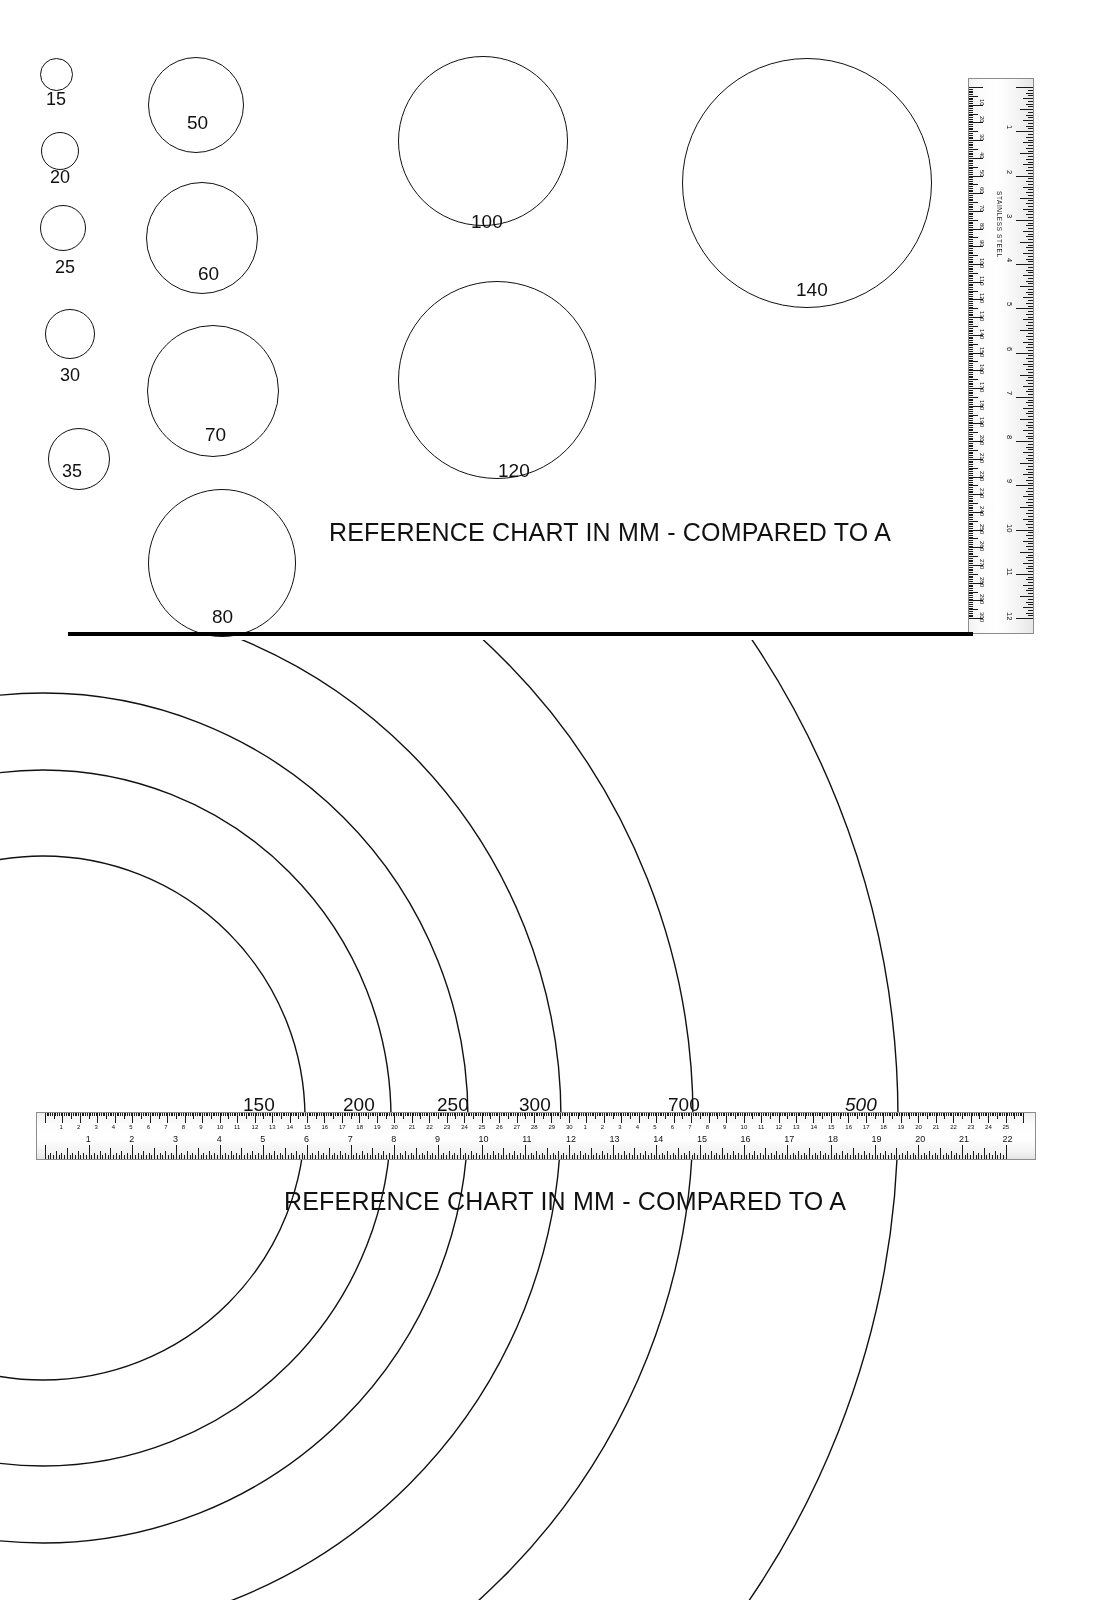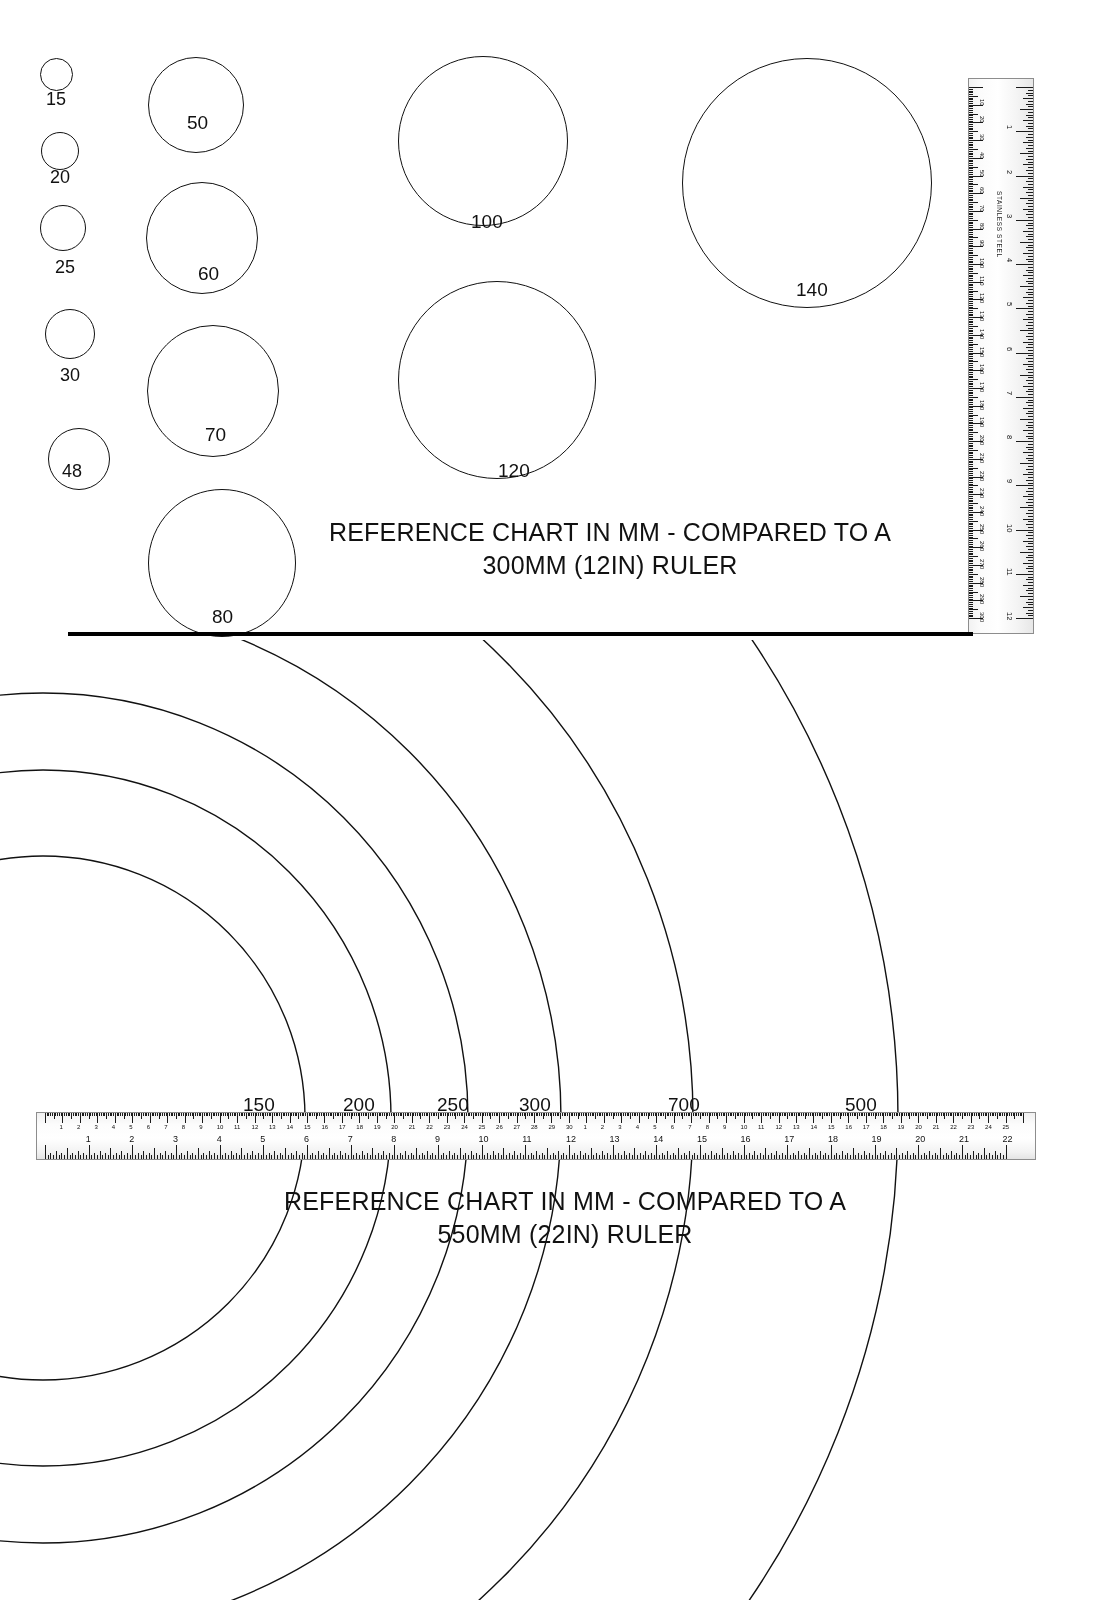--- a/index.html
+++ b/index.html
@@ -119,21 +119,21 @@
   <div class="circle" style="left:41px;  top:132px; width:38px;  height:38px;"></div>
   <div class="lbl lbl-sm" style="left:50px; top:168px;">20</div>
 
   <div class="circle" style="left:40px;  top:205px; width:46px;  height:46px;"></div>
   <div class="lbl lbl-sm" style="left:55px; top:258px;">25</div>
 
   <div class="circle" style="left:45px;  top:309px; width:50px;  height:50px;"></div>
   <div class="lbl lbl-sm" style="left:60px; top:366px;">30</div>
 
   <div class="circle" style="left:48px;  top:428px; width:62px;  height:62px;"></div>
-  <div class="lbl lbl-sm" style="left:62px; top:462px;">48</div>
+  <div class="lbl lbl-sm" style="left:62px; top:462px;">35</div>
 
   <div class="circle" style="left:148px; top:57px;  width:96px;  height:96px;"></div>
   <div class="lbl" style="left:187px; top:113px;">50</div>
 
   <div class="circle" style="left:146px; top:182px; width:112px; height:112px;"></div>
   <div class="lbl" style="left:198px; top:264px;">60</div>
 
   <div class="circle" style="left:147px; top:325px; width:132px; height:132px;"></div>
   <div class="lbl" style="left:205px; top:425px;">70</div>
 
@@ -144,21 +144,20 @@
   <div class="lbl" style="left:471px; top:212px;">100</div>
 
   <div class="circle" style="left:398px; top:281px; width:198px; height:198px;"></div>
   <div class="lbl" style="left:498px; top:461px;">120</div>
 
   <div class="circle" style="left:682px; top:58px;  width:250px; height:250px;"></div>
   <div class="lbl" style="left:796px; top:280px;">140</div>
 
   <div class="caption" style="left:300px; top:516px; width:620px;">
     <span>REFERENCE CHART IN MM - COMPARED TO A</span><br>
-    <span>300MM (12IN) RULER</span>
   </div>
 
   <div class="ruler-v" id="ruler-v" style="left:968px; top:78px; width:66px; height:556px;">
       <div class="tick" style="right: 0px; top: 8px; width: 17px; height: 1px;"></div>
       <div class="tick" style="right: 0px; top: 10.7664px; width: 5px; height: 1px;"></div>
       <div class="tick" style="right: 0px; top: 13.5328px; width: 7px; height: 1px;"></div>
       <div class="tick" style="right: 0px; top: 16.2992px; width: 5px; height: 1px;"></div>
       <div class="tick" style="right: 0px; top: 19.0656px; width: 10px; height: 1px;"></div>
       <div class="tick" style="right: 0px; top: 21.832px; width: 5px; height: 1px;"></div>
       <div class="tick" style="right: 0px; top: 24.5984px; width: 7px; height: 1px;"></div>
@@ -709,21 +708,21 @@
       <circle cx="43" cy="478" r="650"></circle>
       <circle cx="43" cy="478" r="855"></circle>
     </g>
   </svg>
 
   <div class="lbl" style="left:243px; top:455px;">150</div>
   <div class="lbl" style="left:343px; top:455px;">200</div>
   <div class="lbl" style="left:437px; top:455px;">250</div>
   <div class="lbl" style="left:519px; top:455px;">300</div>
   <div class="lbl" style="left:668px; top:455px;">700</div>
-  <div class="lbl" style="left:845px; top:455px;">500</div>
+  <div class="lbl" style="left:845px; top:455px;font-style:italic;">500</div>
 
   <div class="ruler-h" id="ruler-h" style="left:36px; top:472px; width:1000px; height:48px;">
       <div class="tick" style="left: 8px; bottom: 0px; width: 1px; height: 14px;"></div>
       <div class="tick" style="left: 10.7288px; bottom: 0px; width: 1px; height: 4px;"></div>
       <div class="tick" style="left: 13.4576px; bottom: 0px; width: 1px; height: 6px;"></div>
       <div class="tick" style="left: 16.1864px; bottom: 0px; width: 1px; height: 4px;"></div>
       <div class="tick" style="left: 18.9152px; bottom: 0px; width: 1px; height: 8px;"></div>
       <div class="tick" style="left: 21.644px; bottom: 0px; width: 1px; height: 4px;"></div>
       <div class="tick" style="left: 24.3728px; bottom: 0px; width: 1px; height: 6px;"></div>
       <div class="tick" style="left: 27.1016px; bottom: 0px; width: 1px; height: 4px;"></div>
@@ -1707,15 +1706,14 @@
       <div class="rnum" style="left: 878.214px; top: 11px; font-size: 6px;">20</div>
       <div class="rnum" style="left: 895.679px; top: 11px; font-size: 6px;">21</div>
       <div class="rnum" style="left: 913.143px; top: 11px; font-size: 6px;">22</div>
       <div class="rnum" style="left: 930.607px; top: 11px; font-size: 6px;">23</div>
       <div class="rnum" style="left: 948.071px; top: 11px; font-size: 6px;">24</div>
       <div class="rnum" style="left: 965.536px; top: 11px; font-size: 6px;">25</div>
     </div>
 
   <div class="caption" style="left:265px; top:545px; width:600px;">
     <span>REFERENCE CHART IN MM - COMPARED TO A</span><br>
-    <span>550MM (22IN) RULER</span>
   </div>
 </div>
 
 </body></html>

